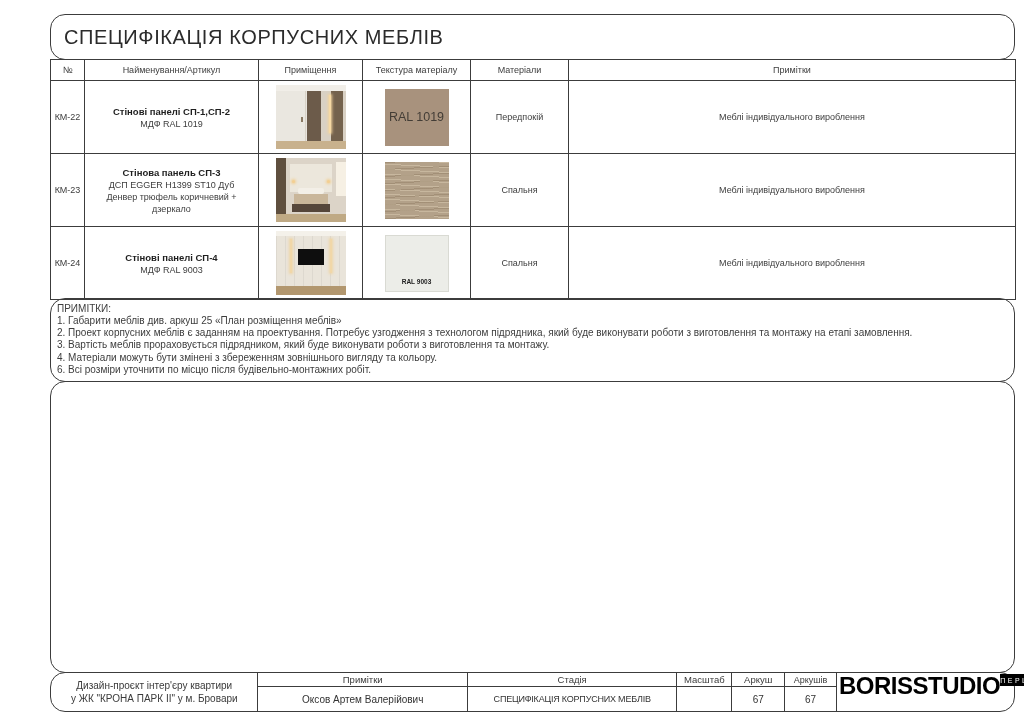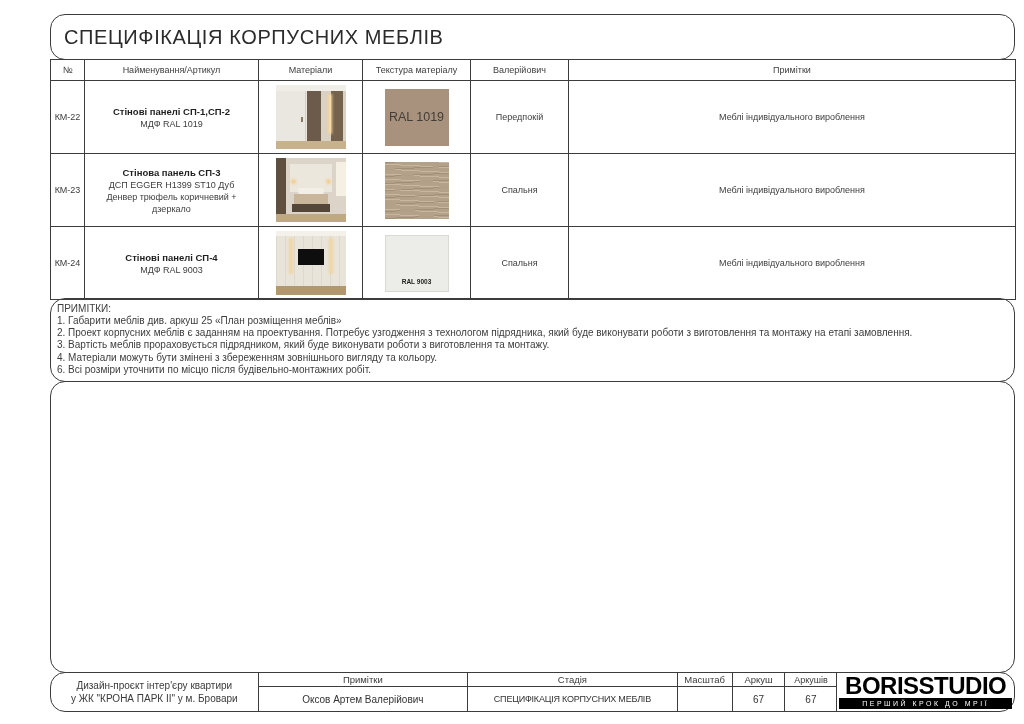--- a/index.html
+++ b/index.html
@@ -110,21 +110,21 @@
   .fvalue { flex:1; display:flex; align-items:center; justify-content:center; font-size:10px; color:#333; }
   .f-project { width:208px; align-items:center; justify-content:center; }
   .f-project .pline { font-size:10px; line-height:13px; text-align:center; color:#3a3a3a; }
   .f-client { width:210px; }
   .f-stage { width:210px; }
   .f-stage .fvalue { font-size:9px; letter-spacing:-0.2px; }
   .f-scale { width:55px; }
   .f-sheet { width:53px; }
   .f-sheets { width:52px; }
   .f-sheets .flabel { font-size:9px; }
-  .f-logo { width:177px; display:flex; flex-direction:column; justify-content:flex-start; padding:1px 2px 2px 2px; }
+  .f-logo { width:177px; display:flex; flex-direction:row; justify-content:flex-start; padding:1px 2px 2px 2px; }
   .logo-text {
     font-size:24px; font-weight:bold; color:#000; letter-spacing:-0.5px;
     line-height:24px; text-align:center; white-space:nowrap;
   }
   .logo-bar {
     margin-top:0; height:12px; background:#000; color:#fff;
     display:flex; align-items:center; justify-content:center;
     font-size:7px; letter-spacing:2.5px; white-space:nowrap;
   }
 </style>
@@ -141,23 +141,23 @@
       <col style="width:174px">
       <col style="width:104px">
     <col style="width:108px">
       <col style="width:98px">
       <col style="width:447px">
   </colgroup>
   <tbody>
       <tr>
     <th>№</th>
     <th>Найменування/Артикул</th>
+    <th>Приміщення</th>
+    <th>Текстура матеріалу</th>
     <th>Матеріали</th>
-    <th>Текстура матеріалу</th>
-    <th>Валерійович</th>
     <th>Примітки</th>
   </tr>
 
   <tr>
     <td>КМ-22</td>
     <td>
       <div class="item-name-bold">Стінові панелі СП-1,СП-2</div>
       <div class="item-name-sub">МДФ RAL 1019</div>
     </td>
     <td>

